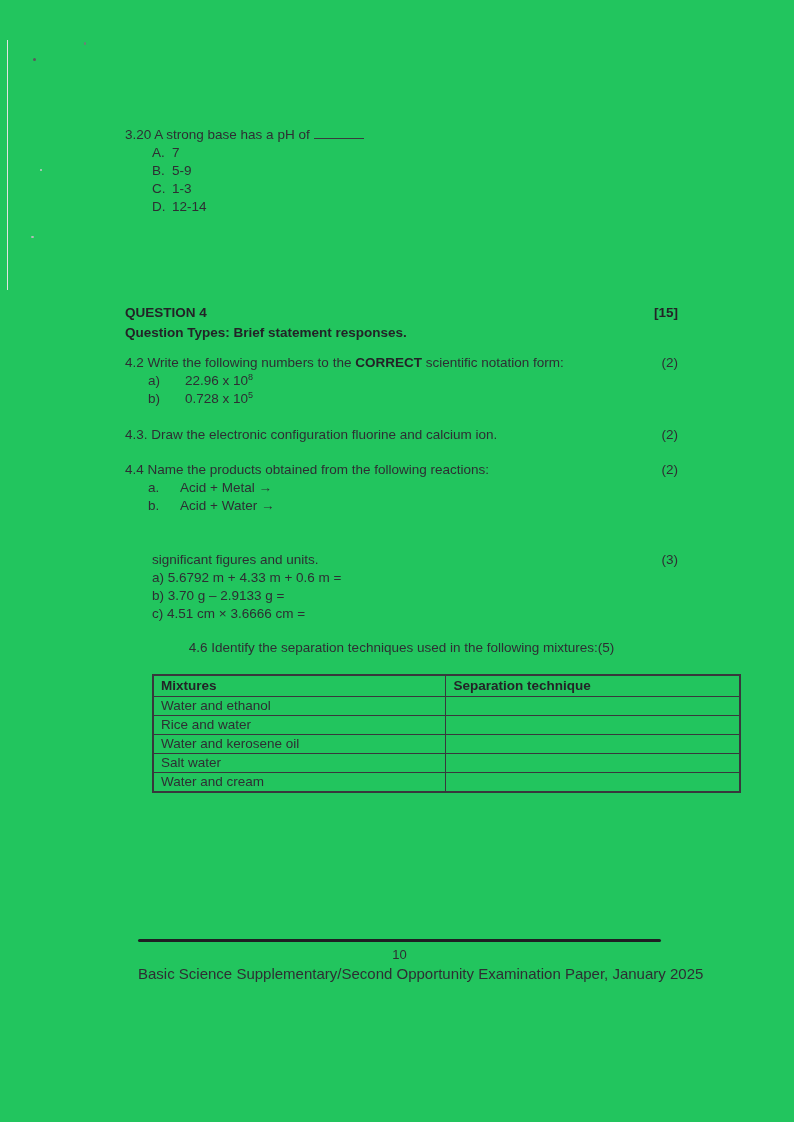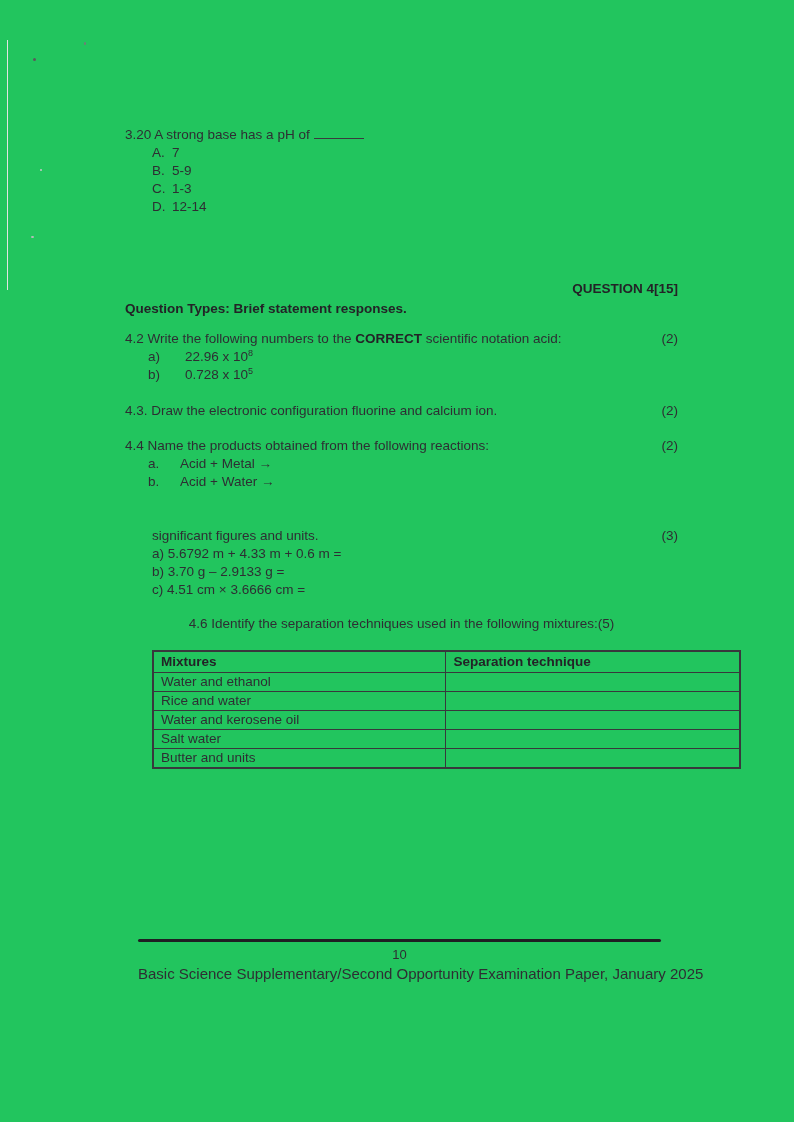--- a/index.html
+++ b/index.html
@@ -39,23 +39,23 @@
     height: 12px;
     border-bottom: 1.5px solid #3a3a3e;
     margin-left: 4px;
   }
   .options { margin-left: 27px; }
   .option-row { display: flex; }
   .opt-letter { width: 20px; }
 
   
   .q4-header {
-    margin-top: 64px;
+    margin-top: 88px;
     display: flex;
-    justify-content: flex-end;
+    justify-content: space-between;
     font-weight: bold;
     color: #232327;
   }
   .subtitle { margin-top: 2px; font-weight: bold; color: #232327; }
 
   
   .qrow { display: flex; justify-content: space-between; }
   .qrow .marks { text-align: right; }
   .mt12 { margin-top: 12px; }
   .mt16 { margin-top: 16px; justify-content: center; }
@@ -145,21 +145,21 @@
     </div>
 
     <div class="q4-header">
       <span>QUESTION 4</span>
       <span>[15]</span>
     </div>
     <div class="subtitle">Question Types: Brief statement responses.</div>
 
 
     <div class="qrow mt12">
-      <span><span>4.2</span> <span>Write the following numbers to the</span> <span class="bold">CORRECT</span> <span>scientific notation acid:</span></span>
+      <span><span>4.2</span> <span>Write the following numbers to the</span> <span class="bold">CORRECT</span> <span>scientific notation form:</span></span>
       <span class="marks">(2)</span>
     </div>
     <div class="sub-items">
       <div class="sub-item">
         <span class="si-label">a)</span>
         <span><span>22.96 x 10</span><sup>8</sup></span>
       </div>
       <div class="sub-item">
         <span class="si-label">b)</span>
         <span><span>0.728 x 10</span><sup>5</sup></span>
@@ -221,21 +221,21 @@
         </tr>
         <tr>
           <td>Water and kerosene oil</td>
           <td></td>
         </tr>
         <tr>
           <td>Salt water</td>
           <td></td>
         </tr>
         <tr>
-          <td>Butter and units</td>
+          <td>Water and cream</td>
           <td></td>
         </tr>
       </tbody>
     </table>
 
   </div>
 
   <div class="footer">
     <div class="footer-line"></div>
     <div class="page-number">10</div>

